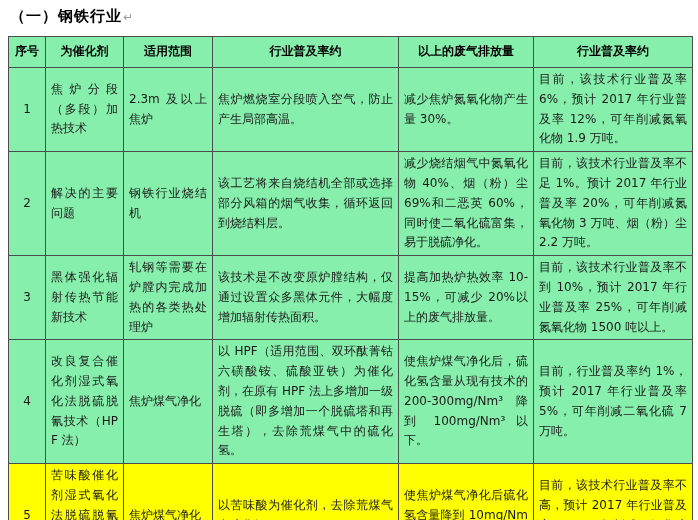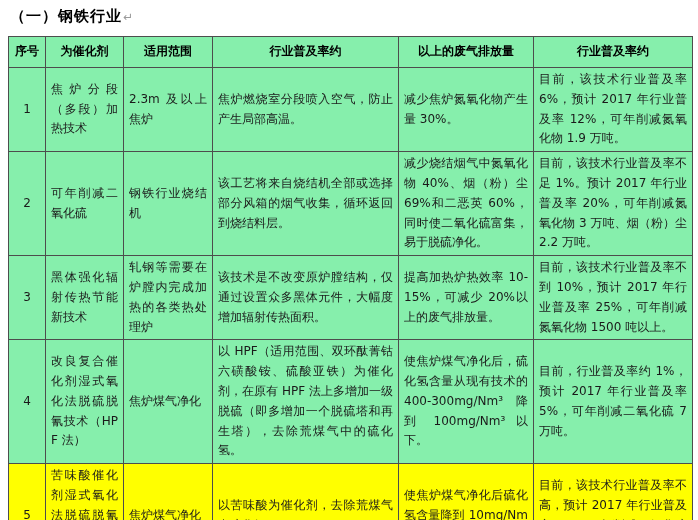--- a/index.html
+++ b/index.html
@@ -92,42 +92,42 @@
       <td class="c-no">1</td>
       <td class="c-name">焦炉分段（多段）加热技术</td>
       <td class="c-scope">2.3m 及以上焦炉</td>
       <td class="c-content">焦炉燃烧室分段喷入空气，防止产生局部高温。</td>
       <td class="c-problem">减少焦炉氮氧化物产生量 30%。</td>
       <td class="c-prospect">目前，该技术行业普及率 6%，预计 2017 年行业普及率 12%，可年削减氮氧化物 1.9 万吨。</td>
     </tr>
 
     <tr style="height:85px">
       <td class="c-no">2</td>
-      <td class="c-name">可年削减二氧化硫</td>
+      <td class="c-name">解决的主要问题</td>
       <td class="c-scope">钢铁行业烧结机</td>
       <td class="c-content">该工艺将来自烧结机全部或选择部分风箱的烟气收集，循环返回到烧结料层。</td>
       <td class="c-problem">减少烧结烟气中氮氧化物 40%、烟（粉）尘 69%和二恶英 60%，同时使二氧化硫富集，易于脱硫净化。</td>
       <td class="c-prospect">目前，该技术行业普及率不足 1%。预计 2017 年行业普及率 20%，可年削减氮氧化物 3 万吨、烟（粉）尘 2.2 万吨。</td>
     </tr>
 
     <tr style="height:82px">
       <td class="c-no">3</td>
       <td class="c-name">黑体强化辐射传热节能新技术</td>
       <td class="c-scope">轧钢等需要在炉膛内完成加热的各类热处理炉</td>
       <td class="c-content">该技术是不改变原炉膛结构，仅通过设置众多黑体元件，大幅度增加辐射传热面积。</td>
       <td class="c-problem">提高加热炉热效率 10-15%，可减少 20%以上的废气排放量。</td>
       <td class="c-prospect">目前，该技术行业普及率不到 10%，预计 2017 年行业普及率 25%，可年削减氮氧化物 1500 吨以上。</td>
     </tr>
 
     <tr style="height:99px">
       <td class="c-no">4</td>
       <td class="c-name">改良复合催化剂湿式氧化法脱硫脱氰技术（HPF 法）</td>
       <td class="c-scope">焦炉煤气净化</td>
       <td class="c-content">以 HPF（适用范围、双环酞菁钴六磺酸铵、硫酸亚铁）为催化剂，在原有 HPF 法上多增加一级脱硫（即多增加一个脱硫塔和再生塔），去除荒煤气中的硫化氢。</td>
-      <td class="c-problem">使焦炉煤气净化后，硫化氢含量从现有技术的 400-300mg/Nm³ 降到 100mg/Nm³ 以下。</td>
+      <td class="c-problem">使焦炉煤气净化后，硫化氢含量从现有技术的 200-300mg/Nm³ 降到 100mg/Nm³ 以下。</td>
       <td class="c-prospect">目前，行业普及率约 1%，预计 2017 年行业普及率 5%，可年削减二氧化硫 7 万吨。</td>
     </tr>
 
     <tr class="hl" style="height:95px">
       <td class="c-no">5</td>
       <td class="c-name">苦味酸催化剂湿式氧化法脱硫脱氰技术（NNF 法）</td>
       <td class="c-scope">焦炉煤气净化</td>
       <td class="c-content">以苦味酸为催化剂，去除荒煤气中硫化氢。</td>
       <td class="c-problem">使焦炉煤气净化后硫化氢含量降到 10mg/Nm³ 以下。</td>
       <td class="c-prospect">目前，该技术行业普及率不高，预计 2017 年行业普及率 5%，可年削减二氧化硫 8.5 万吨。</td>

